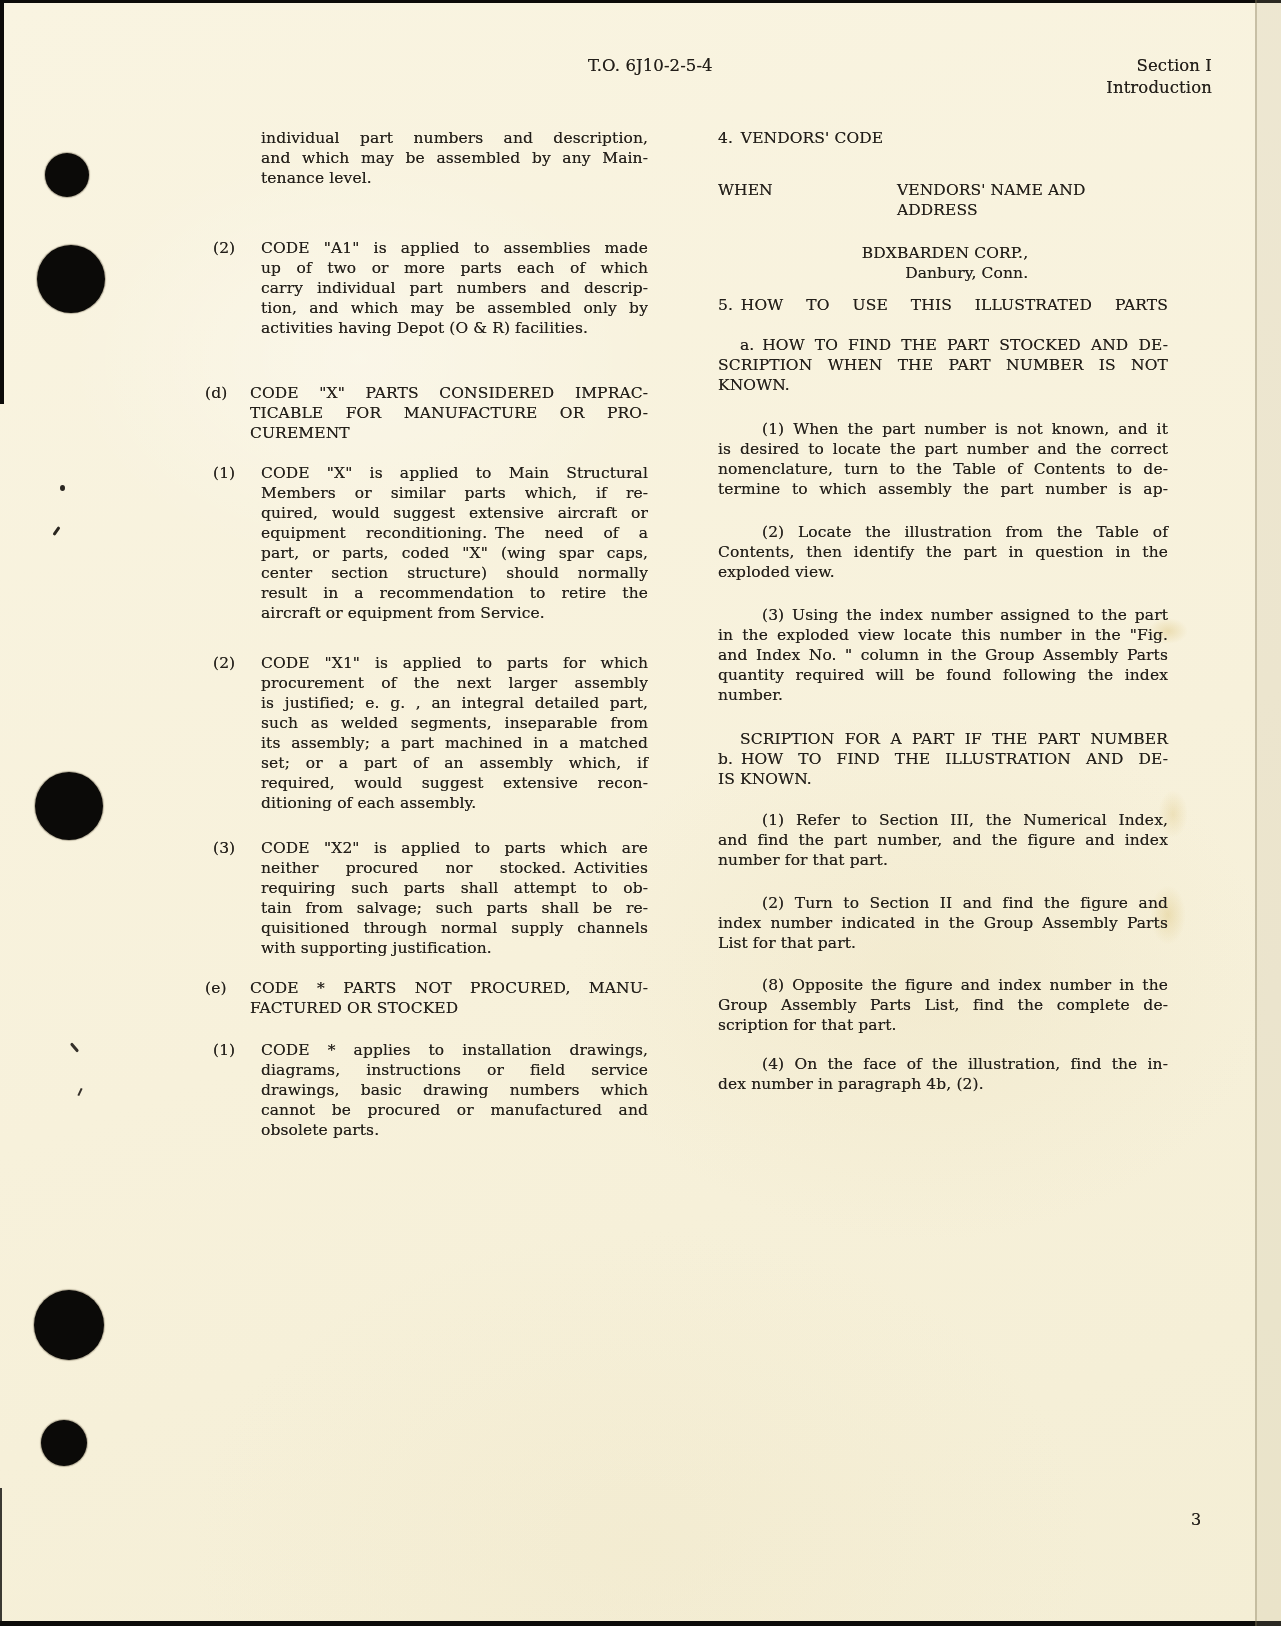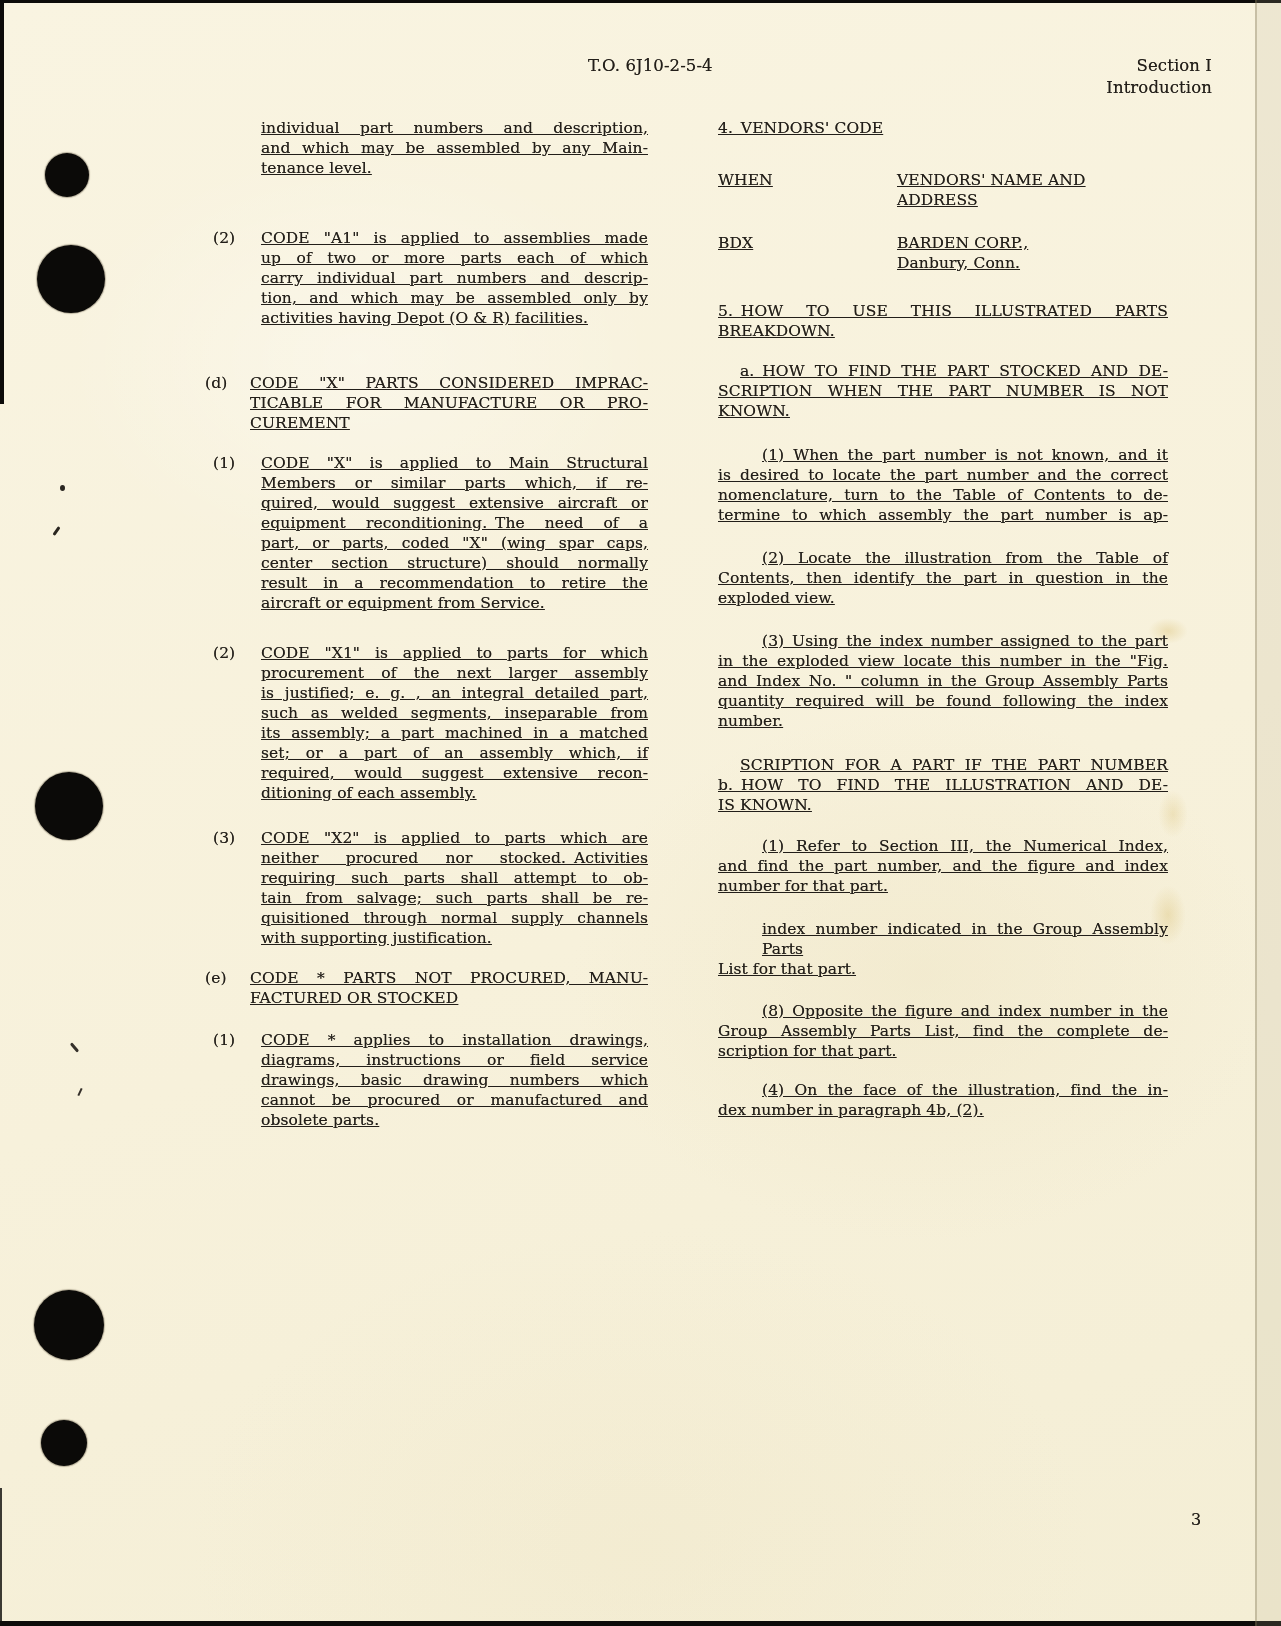--- a/index.html
+++ b/index.html
@@ -47,21 +47,21 @@
   .stain-2 { left:1158px; top:790px; width:30px; height:48px;
     background:radial-gradient(ellipse, rgba(205,170,70,0.22), rgba(205,170,70,0) 70%); }
   .stain-3 { left:1150px; top:885px; width:36px; height:60px;
     background:radial-gradient(ellipse, rgba(205,170,70,0.26), rgba(205,170,70,0) 70%); }
   
   .txt { font-size:15.5px; line-height:20px; letter-spacing:0.1px;
          text-shadow:0 0 0.6px rgba(28,24,19,0.65); }
   .hdr-center { position:absolute; left:588px; top:56px; font-size:16.5px; }
   .hdr-right  { position:absolute; right:69px; top:55px; text-align:right; line-height:22px; font-size:16.5px; }
   .pageno { position:absolute; left:1191px; top:1510px; font-size:16px; }
-  .col { position:absolute; top:118px;text-decoration:underline; }
+  .col { position:absolute; top:128px; }
   .col-left  { left:250px; width:398px; }
   .col-right { left:718px; width:450px; }
   .para { position:relative; }
   .para.num { margin-left:11px; }
   .plabel { position:absolute; top:0; }
   .num > .plabel { left:-48px; }
   .let > .plabel { left:-45px; }
   .jl { text-align:justify; text-align-last:justify; text-justify:inter-word; min-height:20px; }
   .jl.last { text-align:left; text-align-last:auto; }
   .ind22 .jl:first-child { padding-left:22px; }
@@ -197,32 +197,31 @@
 
   <div class="col col-right txt">
 
     <div class="oneline">4. VENDORS' CODE</div>
 
     <div class="vrow" style="margin-top:32px;">
       <span class="vcode">WHEN</span>
       <span>VENDORS' NAME AND ADDRESS</span>
     </div>
 
-    <div class="vrow" style="margin-top:23px; margin-bottom:28px;">
+    <div class="vrow" style="margin-top:23px; margin-bottom:12px;text-align:right;">
       <span class="vcode">BDX</span>
       <span>
         <div>BARDEN CORP.,</div>
         <div>Danbury, Conn.</div>
       </span>
     </div>
 
     <div class="para" style="margin-bottom:20px;">
       <div>
           <div class="jl">5. HOW TO USE THIS ILLUSTRATED PARTS</div>
-          <div class="jl last">BREAKDOWN.</div>
         </div>
     </div>
 
     <div class="para ind22" style="margin-bottom:24px;">
       <div>
           <div class="jl">a. HOW TO FIND THE PART STOCKED AND DE-</div>
           <div class="jl">SCRIPTION WHEN THE PART NUMBER IS NOT</div>
           <div class="jl last">KNOWN.</div>
         </div>
     </div>
@@ -265,20 +264,21 @@
     <div class="para ind44" style="margin-bottom:23px;">
       <div>
           <div class="jl">(1) Refer to Section III, the Numerical Index,</div>
           <div class="jl">and find the part number, and the figure and index</div>
           <div class="jl last">number for that part.</div>
         </div>
     </div>
 
     <div class="para ind44" style="margin-bottom:22px;">
       <div>
+          <div class="jl">(2) Turn to Section II and find the figure and</div>
           <div class="jl">index number indicated in the Group Assembly Parts</div>
           <div class="jl last">List for that part.</div>
         </div>
     </div>
 
     <div class="para ind44" style="margin-bottom:19px;">
       <div>
           <div class="jl">(8) Opposite the figure and index number in the</div>
           <div class="jl">Group Assembly Parts List, find the complete de-</div>
           <div class="jl last">scription for that part.</div>

